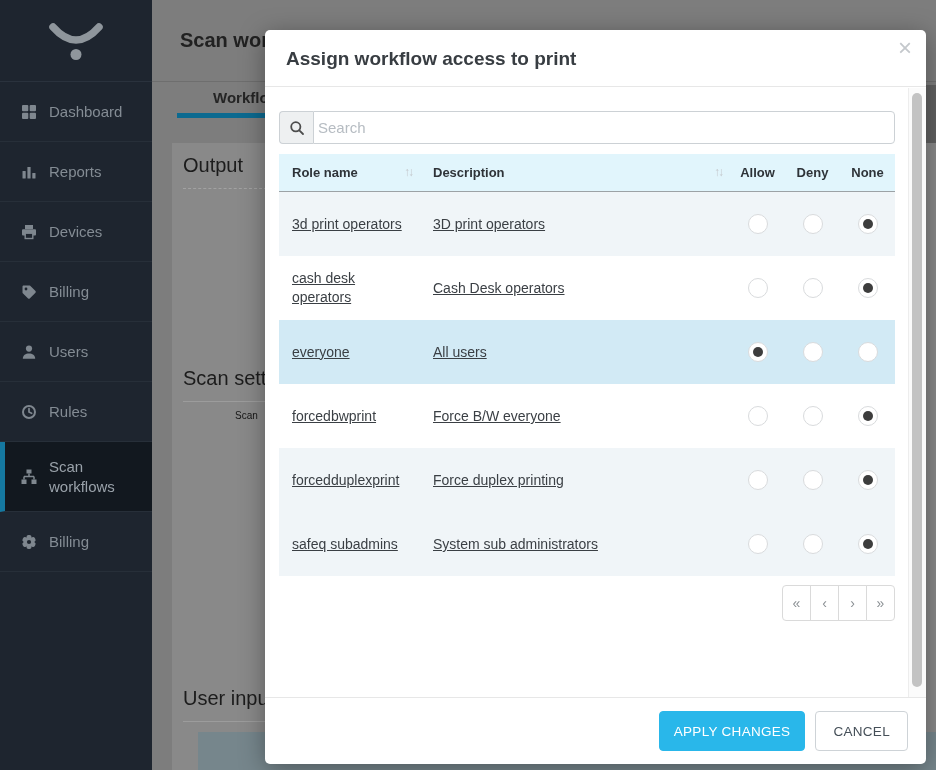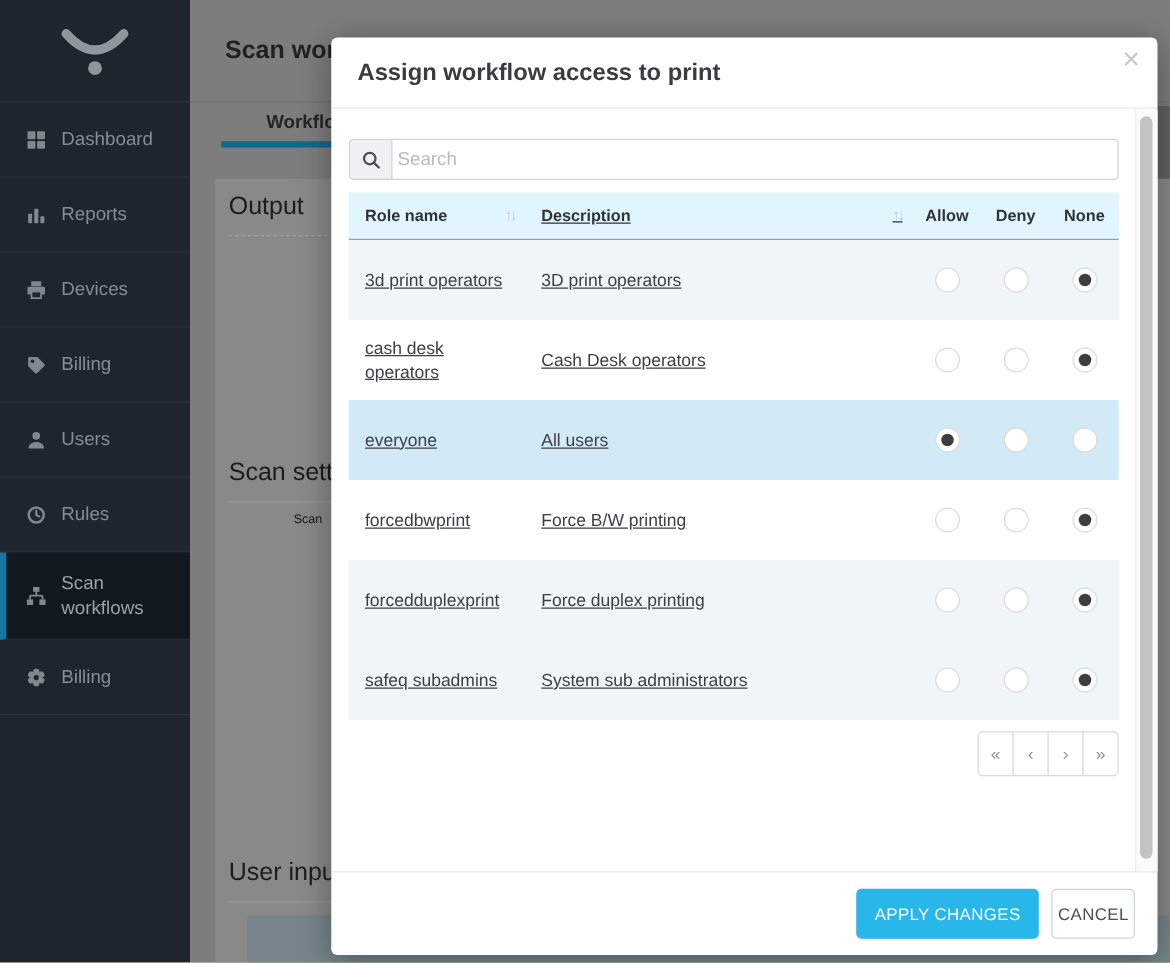--- a/index.html
+++ b/index.html
@@ -101,21 +101,21 @@
   }
   .search-input::placeholder { color:#b6bcc2; }
 
   .role-table { margin-top:10px; }
   .thead {
     display:flex; align-items:center; height:38px;
     background:#e1f5fc; border-bottom:1px solid #9ca2a6;
     font-size:13px; font-weight:bold; color:#2e3338;
   }
   .c-role { width:142px; padding:0 9px 0 13px; display:flex; justify-content:space-between; }
-  .c-desc { flex:1; padding:0 8px 0 12px; display:flex; justify-content:space-between; align-items:flex-start;text-decoration:underline; }
+  .c-desc { flex:1; padding:0 8px 0 12px; display:flex; justify-content:space-between; align-items:flex-start; }
   .c-opt  { width:55px; text-align:center; }
   .sort-icon { font-size:12px; color:#c4c8cc; letter-spacing:-2px; font-weight:normal; }
 
   .trow {
     display:flex; align-items:center; min-height:64px;
     font-size:14px; color:#3a3f44; background:#ffffff;text-decoration:underline;
   }
   .trow.zebra     { background:#f0f5f8; }
   .trow.highlight { background:#d2eaf5; }
   .cell-role { width:142px; padding:0 10px 0 13px; line-height:19px; }
@@ -149,21 +149,21 @@
   }
 
   .modal-footer {
     position:absolute; left:0; right:0; bottom:0; height:67px;
     border-top:1px solid #e7e7e7;
     display:flex; align-items:center; justify-content:flex-end;
     gap:10px; padding-right:18px;
   }
   .btn { height:40px; border-radius:4px; font-size:13.5px; font-family:"Liberation Sans", sans-serif; cursor:pointer; }
   .btn-apply  { background:#29b7ea; color:#fff; border:1px solid #29b7ea; padding:0 14px; letter-spacing:.3px; }
-  .btn-cancel { background:#fff; color:#454f58; border:1px solid #ced3d7; padding:0 4px; letter-spacing:.3px; }
+  .btn-cancel { background:#fff; color:#454f58; border:1px solid #ced3d7; padding:0 17px; letter-spacing:.3px; }
 </style>
 </head>
 <body>
 
 <div class="sidebar">
   <div class="logo-area">
     <span class="nav-icon" style="width:62px;height:44px;flex:0 0 62px;margin:0">
       <svg width="62" height="44" viewBox="0 0 60 44">
         <path d="M7 8 Q30 34 53 8" stroke="#8f969c" stroke-width="7.5" fill="none" stroke-linecap="round"></path>
         <circle cx="30" cy="35.5" r="5.5" fill="#8f969c"></circle>
@@ -354,21 +354,21 @@
     <div class="cell-opt">
               <span class="radio"></span>
             </div>
     <div class="cell-opt">
               <span class="radio"></span>
             </div>
   </div>
 
   <div class="trow">
     <div class="cell-role">forcedbwprint</div>
-    <div class="cell-desc">Force B/W printing</div>
+    <div class="cell-desc">Force B/W everyone</div>
     <div class="cell-opt">
               <span class="radio"></span>
             </div>
     <div class="cell-opt">
               <span class="radio"></span>
             </div>
     <div class="cell-opt">
               <span class="radio selected"></span>
             </div>
   </div>

